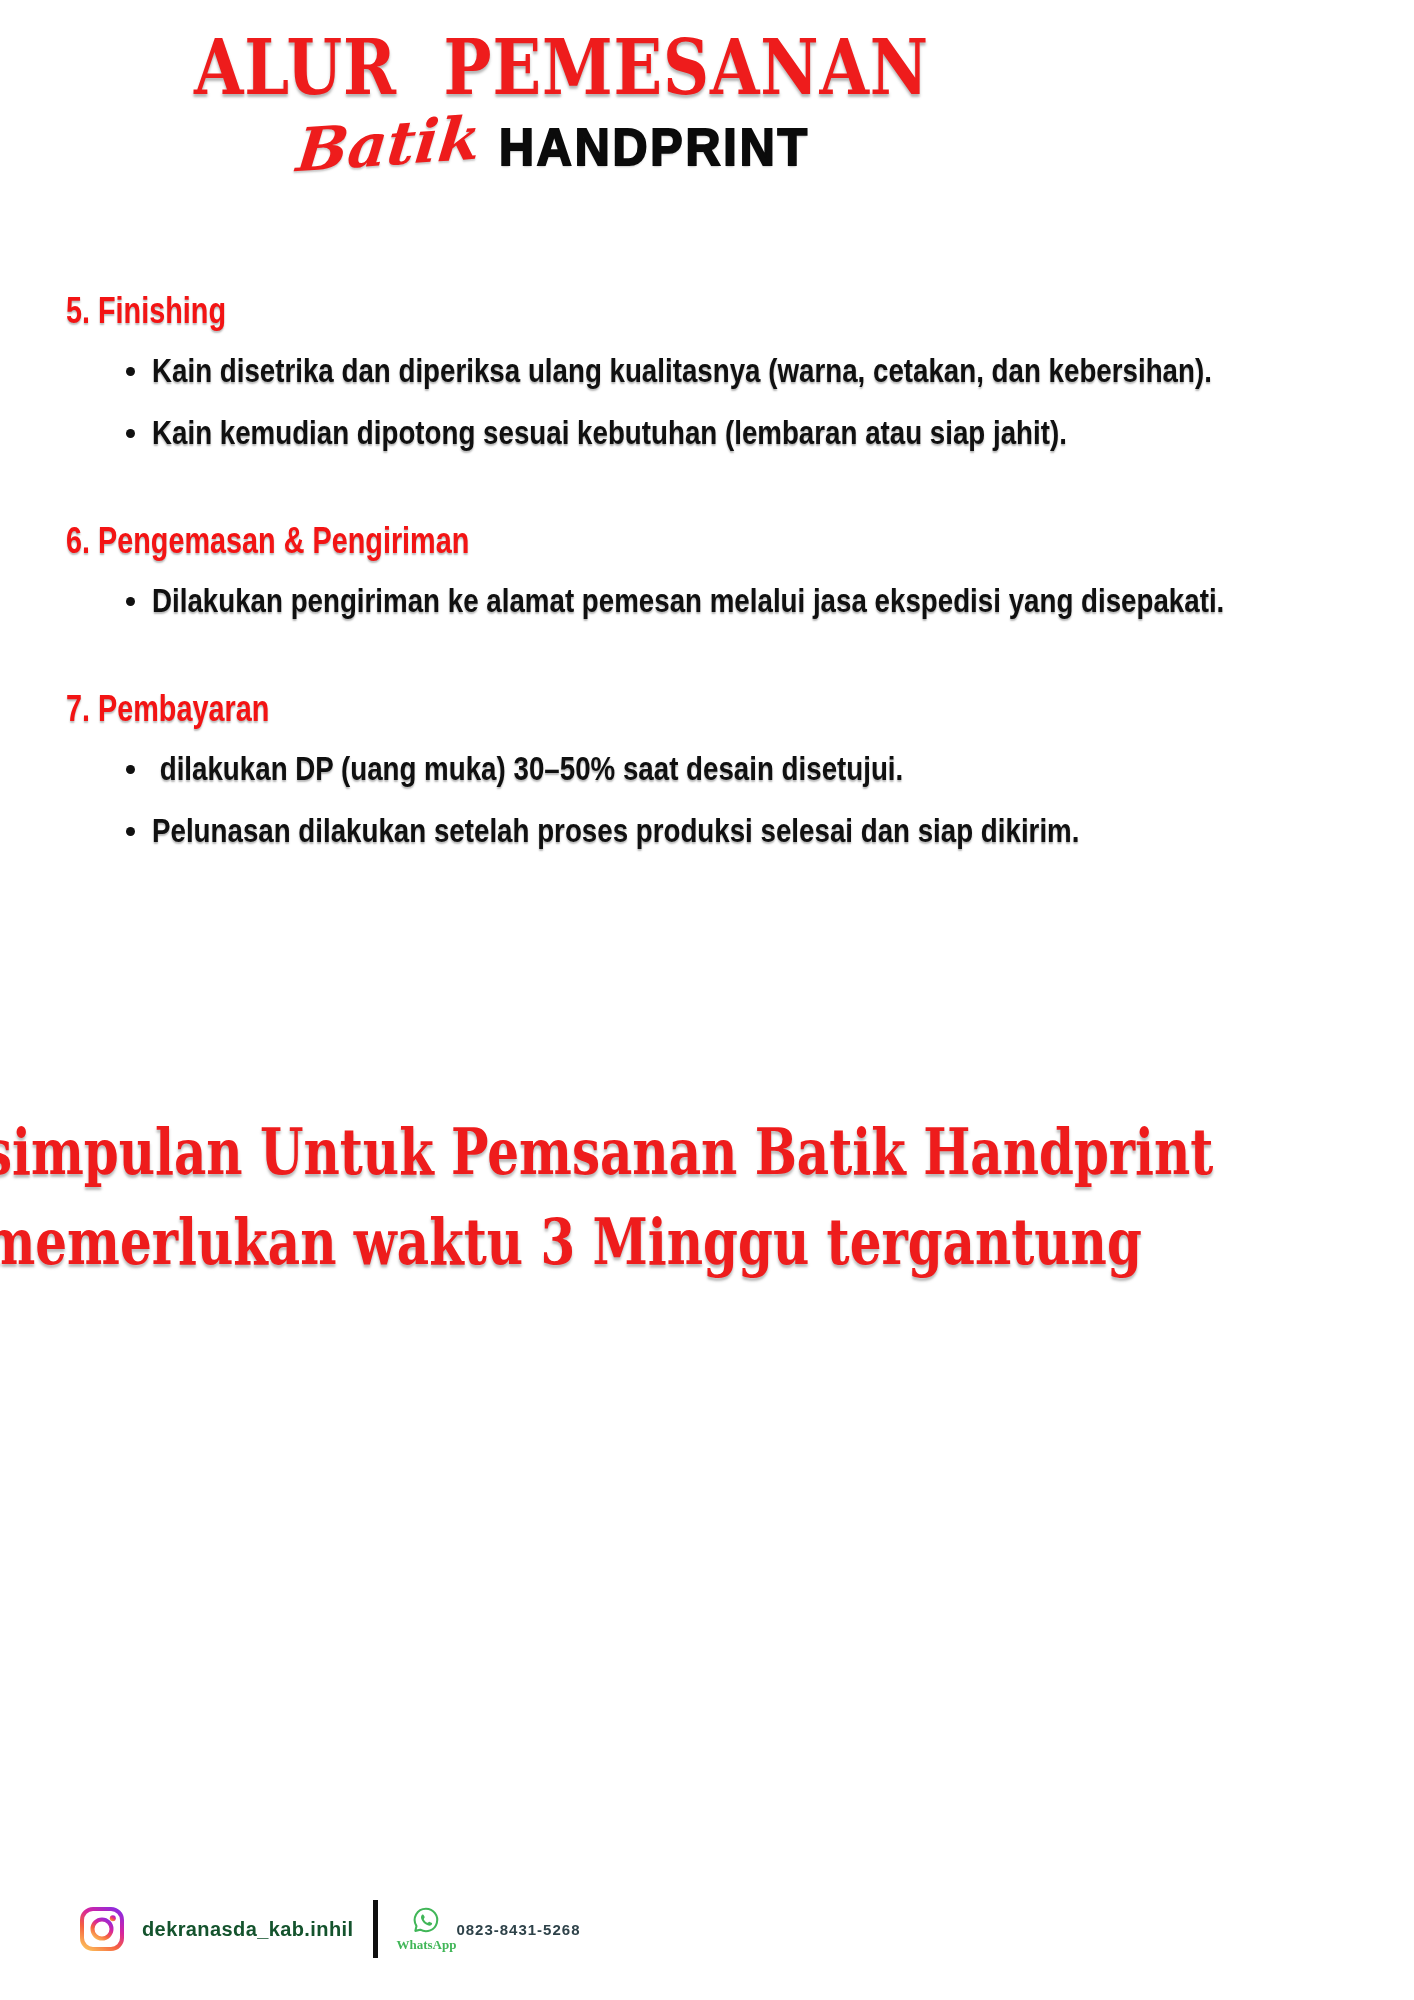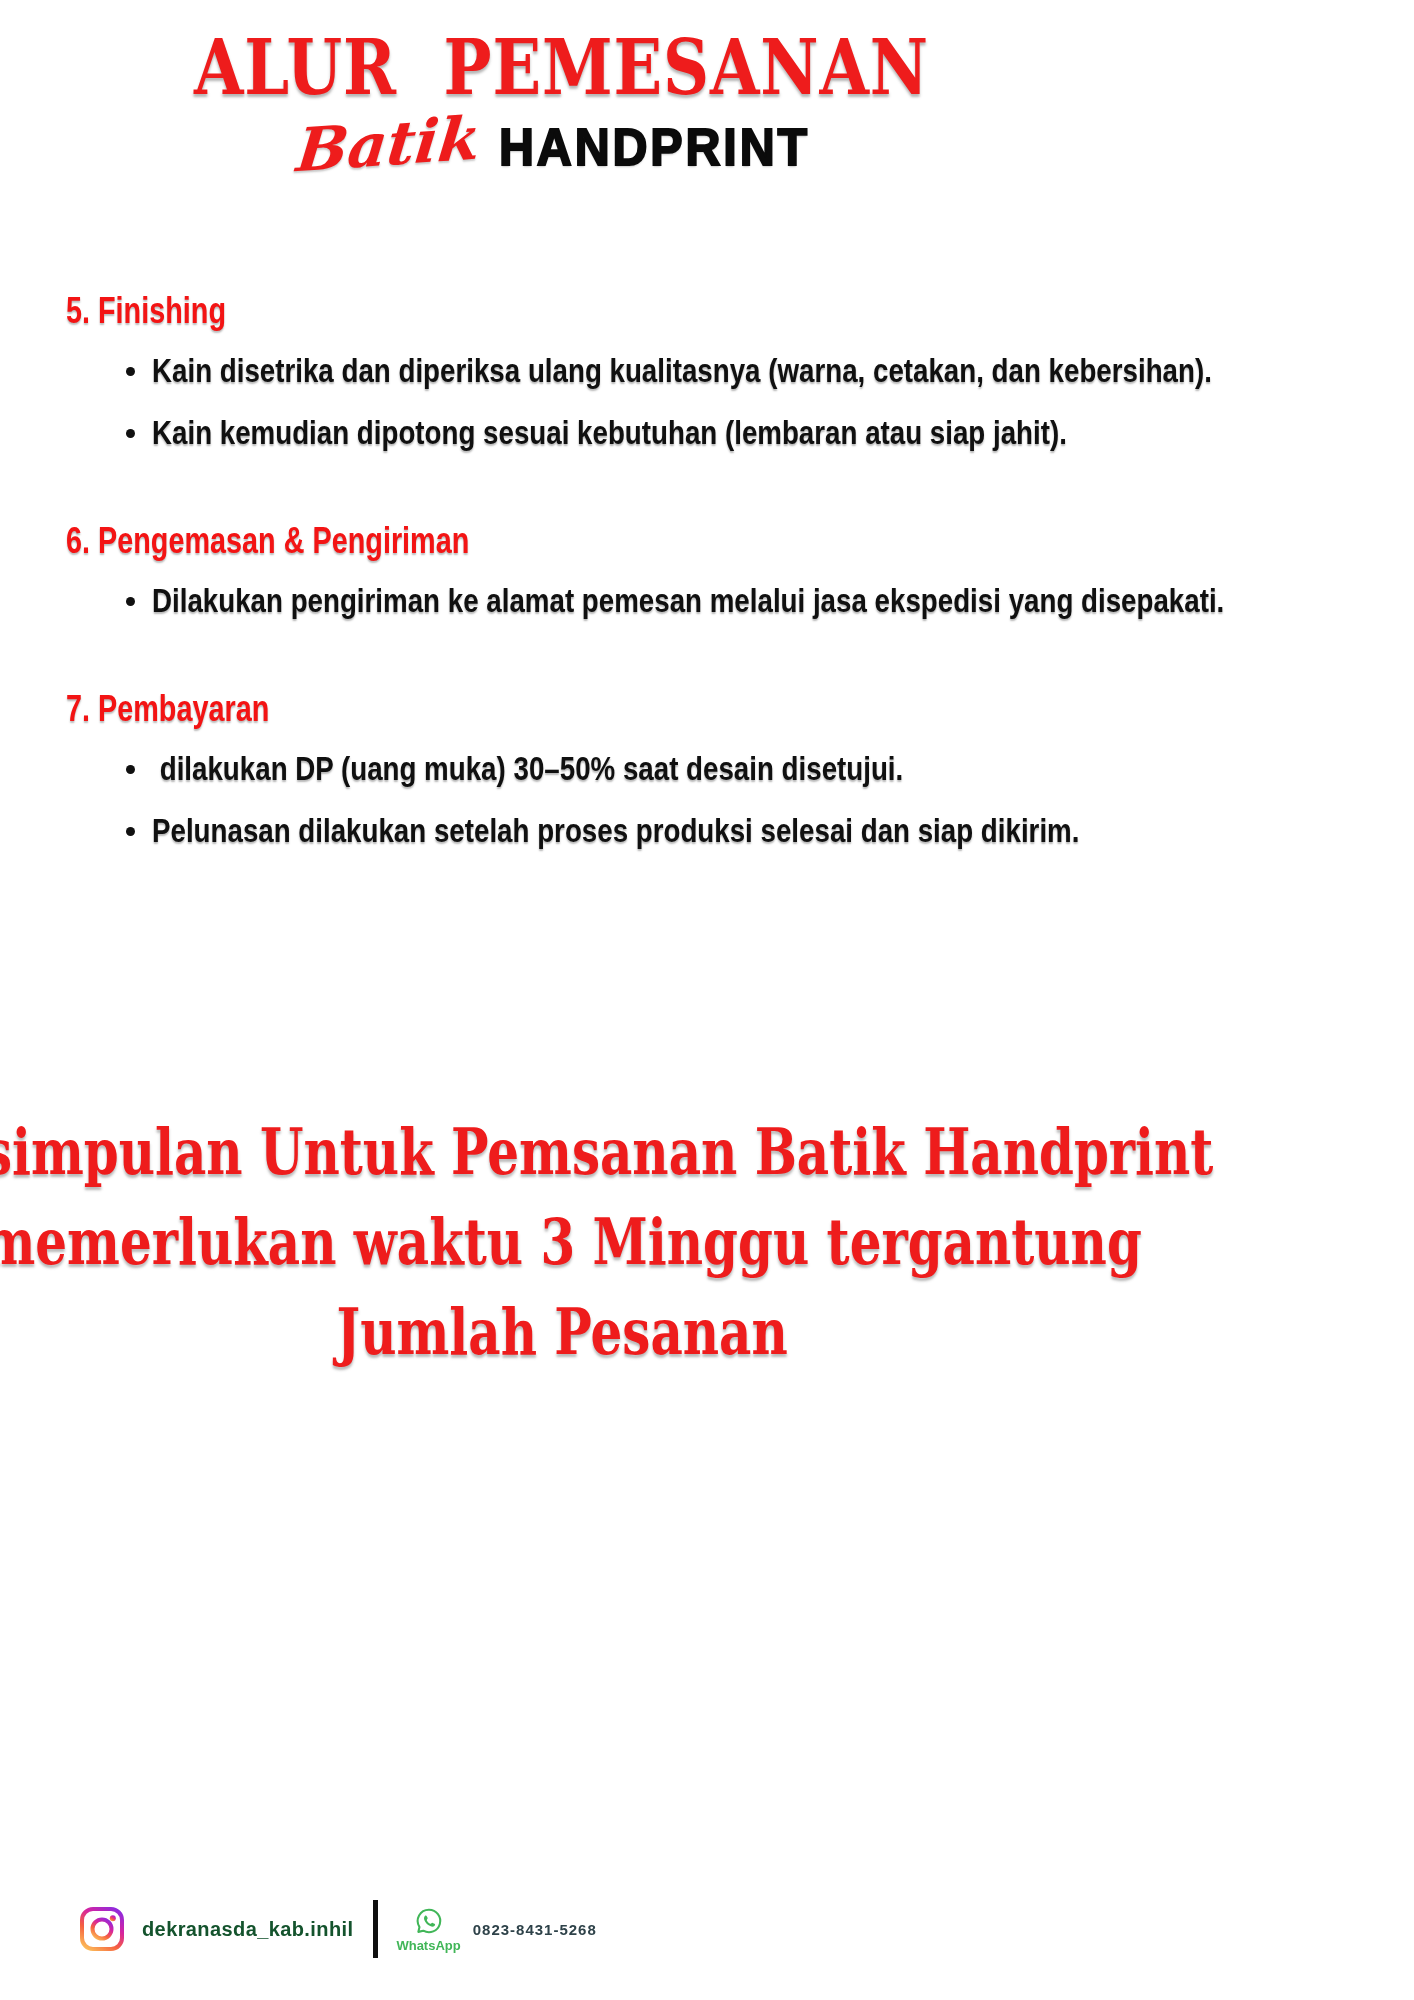--- a/index.html
+++ b/index.html
@@ -122,21 +122,22 @@
     font-size:20px;font-weight:bold;
     letter-spacing:0.4px;
     color:#14532d;
   }
   .footer-divider{
     width:5px;height:58px;background:#0f0f0f;
     margin:0 18px 0 20px;
   }
   .wa-block{
     display:flex;flex-direction:column;align-items:center;
-    margin-right:12px;
+    margin-right:0;
+    font-family:Liberation Serif, serif;
   }
   .wa-icon{width:30px;height:30px;display:block;}
   .wa-label{
     font-size:13px;font-weight:bold;
     color:#41b658;margin-top:2px;
   }
   .phone{
     font-size:15px;font-weight:bold;
     letter-spacing:1px;
     color:#2e4249;
@@ -196,23 +197,20 @@
     </div>
 
   </div>
 
   <div class="conclusion">
     <div class="conclusion-line">
       <span class="conclusion-text">Kesimpulan Untuk Pemsanan Batik Handprint</span>
     </div>
     <div class="conclusion-line">
       <span class="conclusion-text">memerlukan waktu 3 Minggu tergantung</span>
-    </div>
-    <div class="conclusion-line">
-      <span class="conclusion-text">Jumlah Pesanan</span>
     </div>
   </div>
 
   <div class="footer">
     <span>
       <svg class="ig-icon" viewBox="0 0 48 48" aria-hidden="true">
         <defs>
           <linearGradient id="igGrad" x1="0.15" y1="1.05" x2="0.85" y2="-0.05">
             <stop offset="0" stop-color="#fcc05a"></stop>
             <stop offset="0.35" stop-color="#f56040"></stop>

